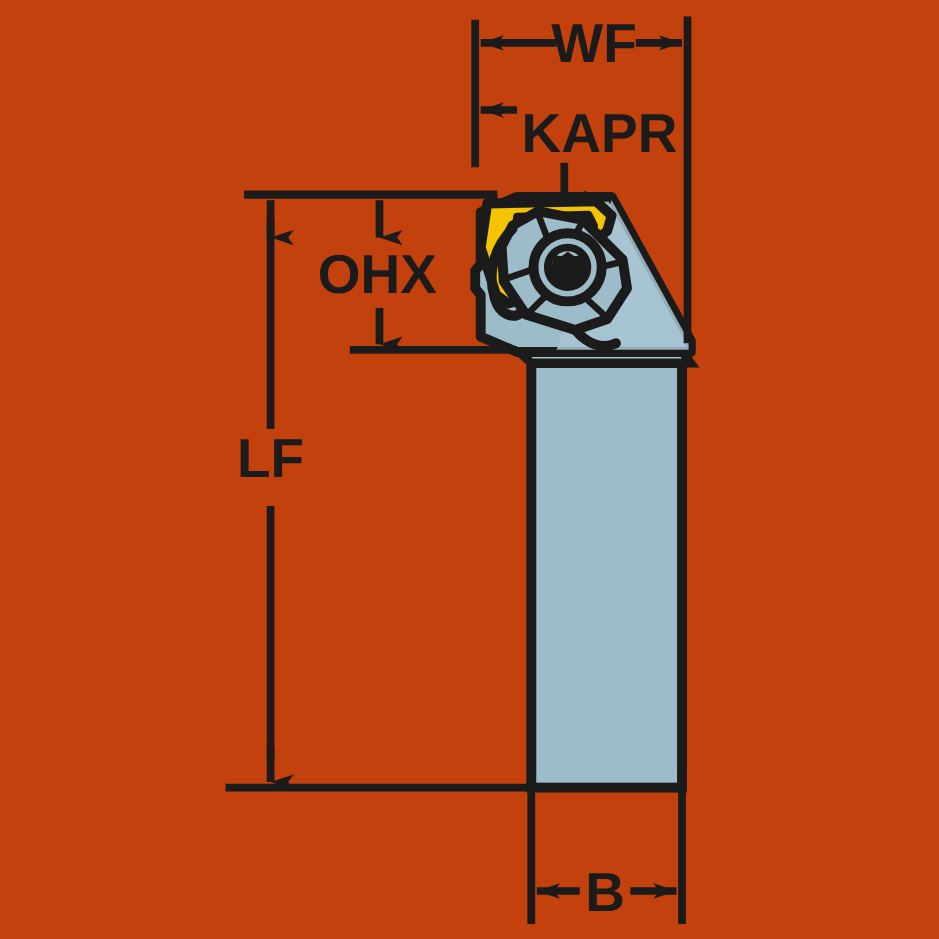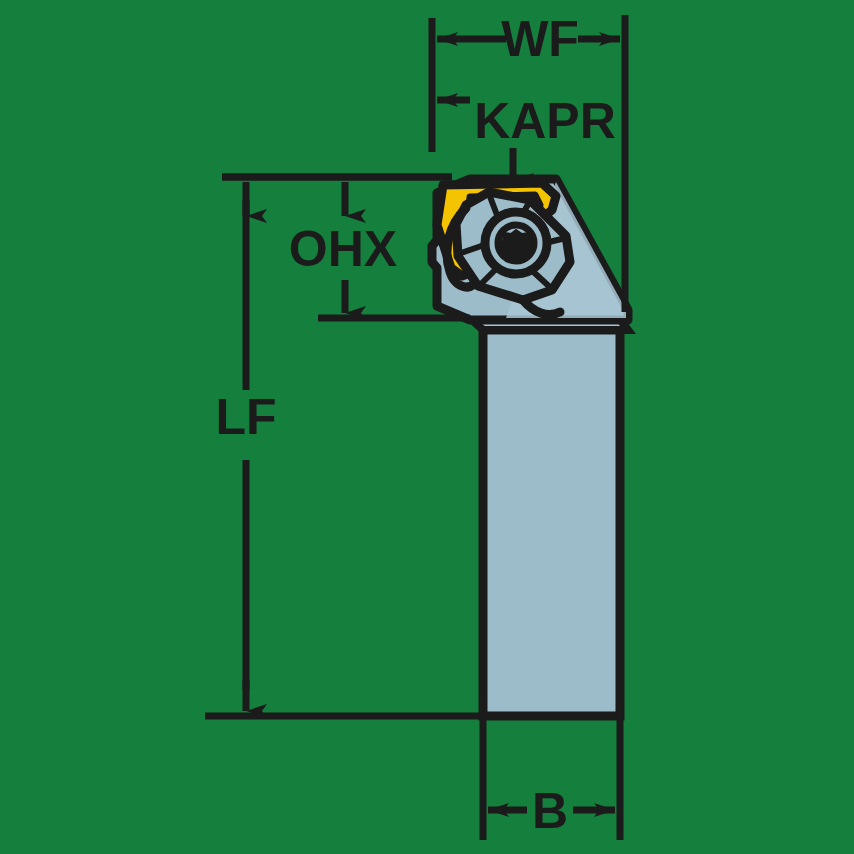--- a/index.html
+++ b/index.html
@@ -11,21 +11,21 @@
   body {
     width: 854px;
     height: 854px;
     overflow: hidden;
     font-family: "Liberation Sans", sans-serif;
   }
   #diagram-root {
     position: relative;
     width: 854px;
     height: 854px;
-    background: #15803d;
+    background: #c2410c;
   }
   #diagram-svg {
     position: absolute;
     top: 0;
     left: 0;
     width: 854px;
     height: 854px;
     display: block;
   }
   .dim-label {

